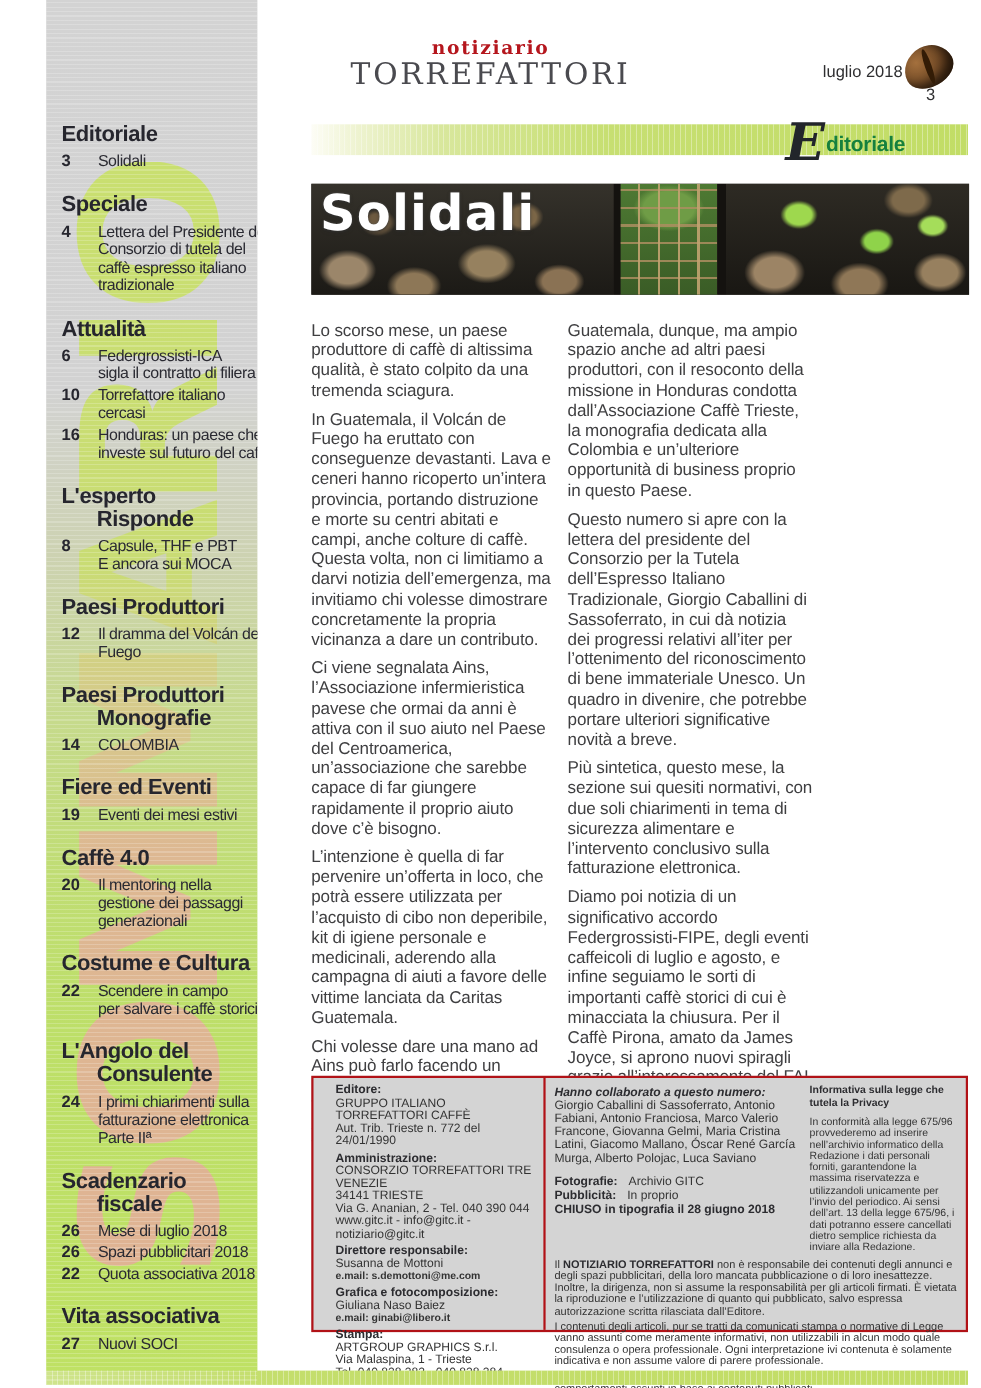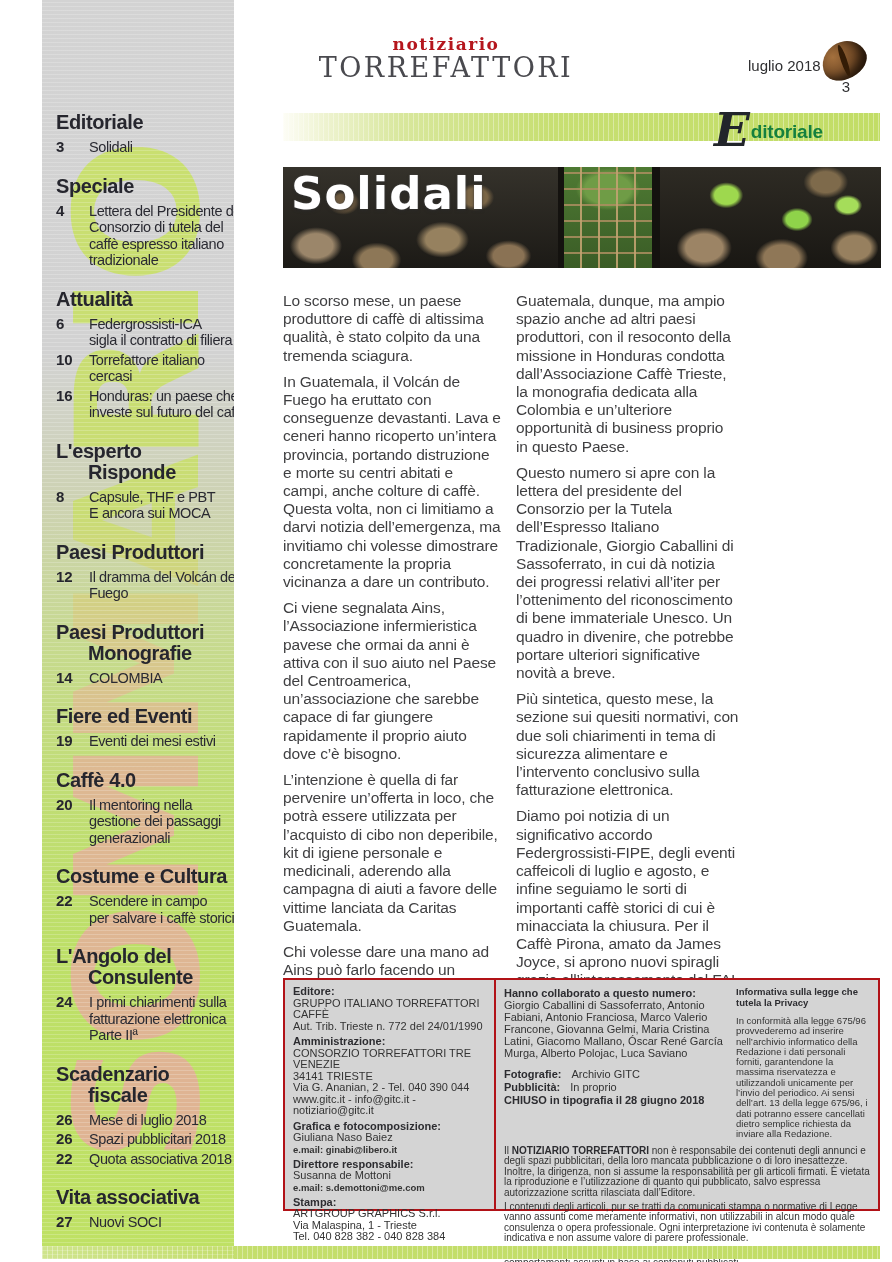--- a/index.html
+++ b/index.html
@@ -91,28 +91,28 @@
   .col{position:absolute;top:292px;}
   .col1{left:283px;width:218px;}
   .col2{left:516px;width:223px;}
   .body-par{margin:0 0 8px;font-size:15.5px;line-height:18.2px;letter-spacing:-0.15px;color:#3f3f41;}
   .signature{margin-top:10px;font-weight:bold;font-size:15.5px;text-align:right;color:#2e2e33;}
 
   
   .footer{position:absolute;left:283px;top:978px;width:597px;height:233px;box-sizing:border-box;
         background:#d4d4d4;border:2px solid #b11217;display:flex;}
   .f-left{width:212px;box-sizing:border-box;border-right:2px solid #b11217;padding:6px 6px 4px 8px;}
-  .f-block{margin-bottom:4px;}
+  .f-block{margin-bottom:4px;margin-left:12px;}
   .f-label{font-weight:bold;font-size:11px;line-height:11.5px;color:#2c2c30;}
   .f-line{font-size:11px;line-height:11.5px;color:#333;}
   .f-small{font-weight:bold;font-size:9.5px;line-height:11px;color:#333;}
   .f-right{flex:1;padding:7px 8px 4px 8px;box-sizing:border-box;}
   .f-top{display:flex;}
   .f-mid{width:232px;}
-  .contrib-heading{font-weight:bold;font-size:11px;line-height:12px;color:#2c2c30;}
+  .contrib-heading{font-weight:bold;font-size:11px;line-height:12px;color:#2c2c30;font-style:italic;}
   .contrib-names{font-size:11px;line-height:12px;color:#333;margin-bottom:9px;}
   .credit-row{font-size:11px;line-height:13px;}
   .credit-label{font-weight:bold;color:#2c2c30;}
   .credit-value{margin-left:10px;color:#333;}
   .closed-line{font-weight:bold;font-size:11px;line-height:13px;color:#2c2c30;}
   .f-priv{width:134px;margin-left:auto;}
   .priv-heading{font-weight:bold;font-size:9.5px;line-height:10.5px;color:#2c2c30;margin-bottom:8px;}
   .priv-body{font-size:9.5px;line-height:10.3px;color:#333;}
   .f-disc{margin-top:6px;}
   .disc-par{margin:0 0 3px;font-size:10px;line-height:10.6px;color:#333;}
@@ -288,28 +288,28 @@
           <div class="f-line">Aut. Trib. Trieste n. 772 del 24/01/1990</div>
         </div>
         <div class="f-block">
           <div class="f-label">Amministrazione:</div>
           <div class="f-line">CONSORZIO TORREFATTORI TRE VENEZIE</div>
           <div class="f-line">34141 TRIESTE</div>
           <div class="f-line">Via G. Ananian, 2 - Tel. 040 390 044</div>
           <div class="f-line">www.gitc.it - info@gitc.it - notiziario@gitc.it</div>
         </div>
         <div class="f-block">
+          <div class="f-label">Direttore responsabile:</div>
+          <div class="f-line">Susanna de Mottoni</div>
+          <div class="f-small">e.mail: s.demottoni@me.com</div>
+        </div>
+        <div class="f-block">
           <div class="f-label">Grafica e fotocomposizione:</div>
           <div class="f-line">Giuliana Naso Baiez</div>
           <div class="f-small">e.mail: ginabi@libero.it</div>
-        </div>
-        <div class="f-block">
-          <div class="f-label">Direttore responsabile:</div>
-          <div class="f-line">Susanna de Mottoni</div>
-          <div class="f-small">e.mail: s.demottoni@me.com</div>
         </div>
         <div class="f-block">
           <div class="f-label">Stampa:</div>
           <div class="f-line">ARTGROUP GRAPHICS S.r.l.</div>
           <div class="f-line">Via Malaspina, 1 - Trieste</div>
           <div class="f-line">Tel. 040 828 382 - 040 828 384</div>
         </div>
       </div>
     <div class="f-right">
       <div class="f-top">

